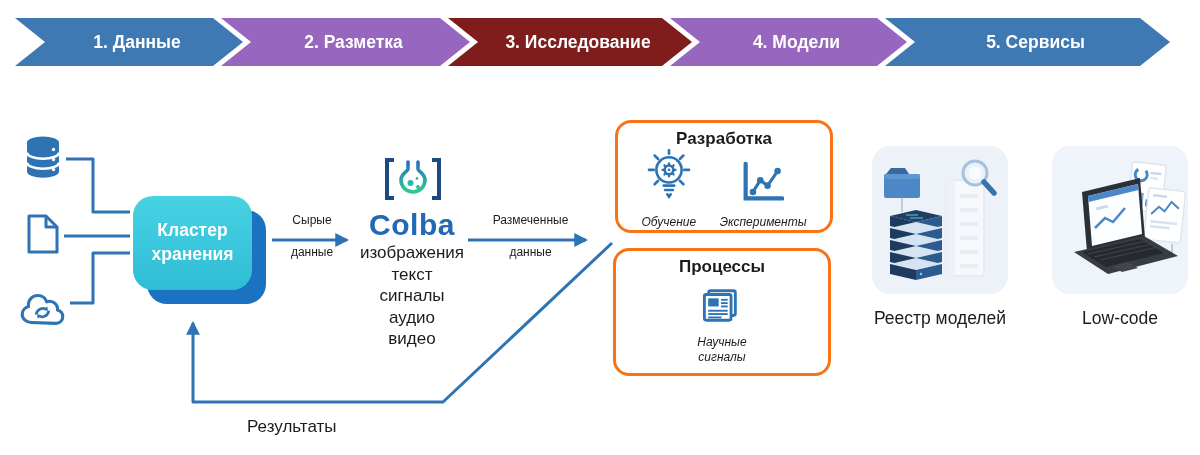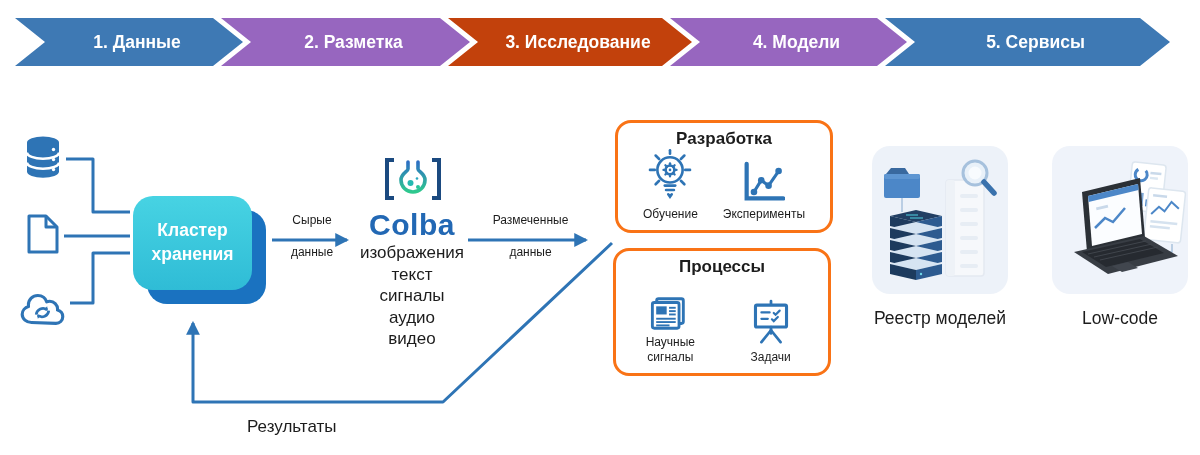--- a/index.html
+++ b/index.html
@@ -34,37 +34,37 @@
     color:#2268b4;letter-spacing:.5px;}
   .colba-list{left:347px;top:242px;width:130px;text-align:center;font-size:17px;line-height:21.5px;}
   .colba-list span{display:block;}
   
   .obox{background:#ffffff;border:3px solid #f97316;border-radius:16px;box-sizing:border-box;
     display:flex;flex-direction:column;align-items:center;}
   .obox .title{font-weight:bold;font-size:17px;margin-top:6px;}
   .obox .row{display:flex;width:100%;justify-content:space-evenly;align-items:flex-end;flex:1;
     padding-bottom:8px;box-sizing:border-box;}
   .obox .cell{display:flex;flex-direction:column;align-items:center;justify-content:flex-end;}
-  .obox .cell .lbl{margin-top:4px;}
+  .obox .cell .lbl{margin-top:12px;font-style:italic;}
   #dev-box{left:615px;top:120px;width:218px;height:113px;}
   #proc-box{left:613px;top:248px;width:218px;height:128px;}
   
   .panel{border-radius:18px;}
   #registry-panel{left:872px;top:146px;width:136px;height:148px;background:#edf2f9;}
   #lowcode-panel{left:1052px;top:146px;width:136px;height:148px;background:#eff3fa;}
   svg{display:block;}
 </style>
 </head>
 <body>
 
 <div id="canvas">
 
   <div class="stage s1" style="background: rgb(62, 121, 180);">1. Данные</div>
   <div class="stage s2" style="background: rgb(151, 102, 191);">2. Разметка</div>
-  <div class="stage s3" style="background: #c2410c;">3. Исследование</div>
+  <div class="stage s3" style="background: #7f1d1d;">3. Исследование</div>
   <div class="stage s4" style="background: rgb(151, 102, 191);">4. Модели</div>
   <div class="stage s5" style="background: rgb(62, 121, 180);">5. Сервисы</div>
 
   <svg class="abs" style="left:0;top:0" width="1200" height="455" viewBox="0 0 1200 455">
     <defs>
       <marker id="arr" viewBox="0 0 10 10" refX="8.5" refY="5" markerWidth="4.6" markerHeight="4.6" orient="auto-start-reverse">
         <path d="M0 0 L10 5 L0 10 z" fill="#2e74b5"></path>
       </marker>
     </defs>
     <g stroke="#2e74b5" stroke-width="3" fill="none" stroke-linejoin="round" stroke-linecap="butt">
@@ -194,38 +194,20 @@
             <path d="M20 12 h7"></path>
               <path d="M20 15.5 h7"></path>
               <path d="M20 19 h7"></path>
             <path d="M6.5 23.5 h20.5"></path>
               <path d="M6.5 27 h20.5"></path>
               <path d="M6.5 30.5 h14"></path>
           </g>
         </svg>
         <div class="lbl">Научные сигналы</div>
       </div>
-      <div class="cell" style="width:92px">
-        <svg width="42" height="47" viewBox="0 0 46 50">
-          <g stroke="#2e74b5" fill="none" stroke-linecap="round">
-            <path d="M23 1.5 v4.5" stroke-width="3"></path>
-            <rect x="6" y="6" width="34" height="24" rx="1.5" stroke-width="3.4" fill="#ffffff"></rect>
-            <g stroke-width="2.4">
-              <path d="M12.5 14 h9"></path>
-                <path d="M26 14.5 l2 2 l4.5 -4.5"></path>
-              <path d="M12.5 21 h7"></path>
-                <path d="M24 21.5 l2 2 l4.5 -4.5"></path>
-            </g>
-            <path d="M23 30 v7" stroke-width="3"></path>
-            <path d="M23 33.5 l-10.5 13" stroke-width="3"></path>
-            <path d="M23 33.5 l10.5 13" stroke-width="3"></path>
-          </g>
-        </svg>
-        <div class="lbl">Задачи</div>
-      </div>
     </div>
   </div>
 
   <div class="abs panel" id="registry-panel">
     <svg width="136" height="148" viewBox="0 0 136 148">
       <rect x="74" y="34" width="38" height="96" rx="3" fill="#f6f8fb" stroke="#e4e9f1" stroke-width="1.5"></rect>
       <rect x="74" y="34" width="9" height="96" rx="3" fill="#eef2f7"></rect>
       <rect x="88" y="48" width="18" height="4" rx="2" fill="#e7edf4"></rect>
       <rect x="88" y="62" width="18" height="4" rx="2" fill="#e7edf4"></rect>
       <rect x="88" y="76" width="18" height="4" rx="2" fill="#e7edf4"></rect>

